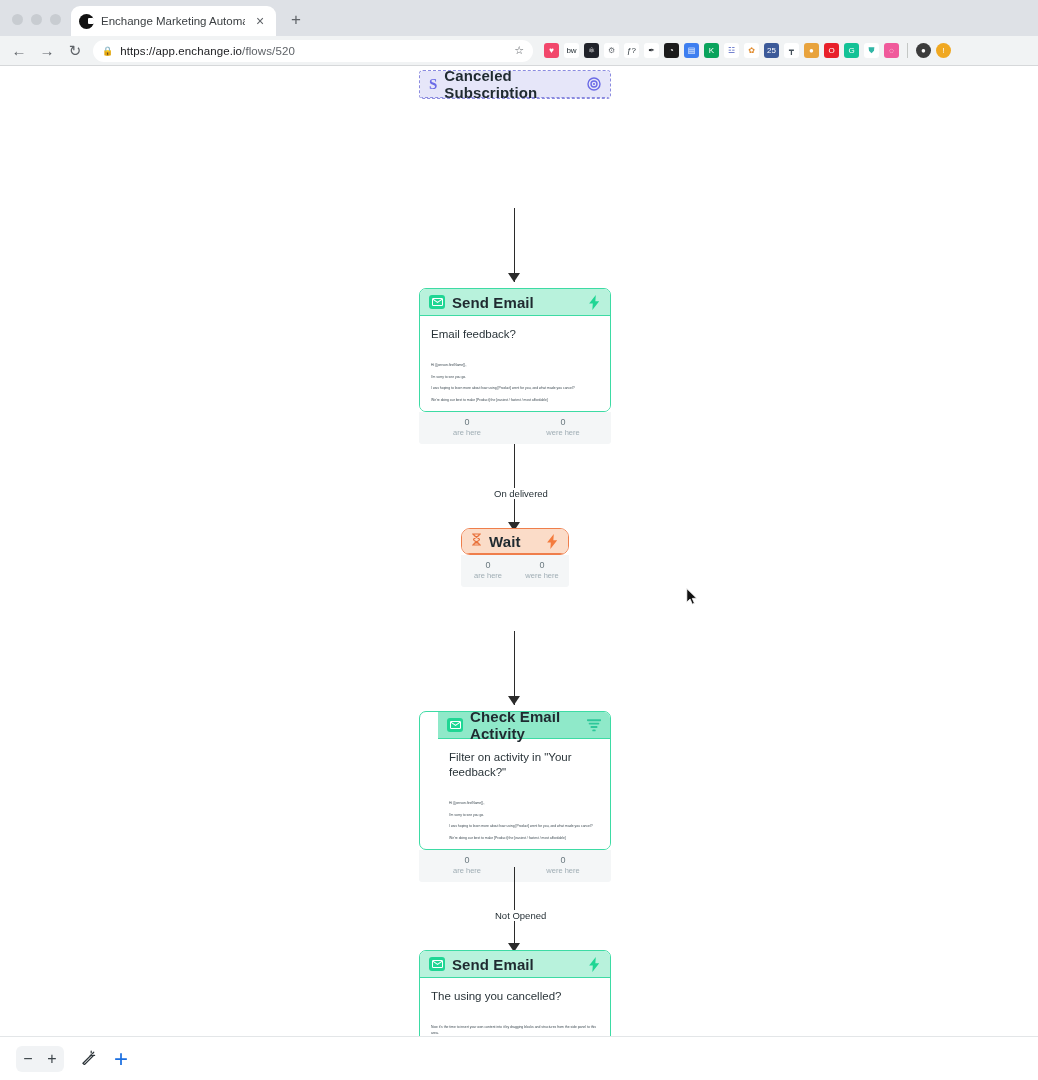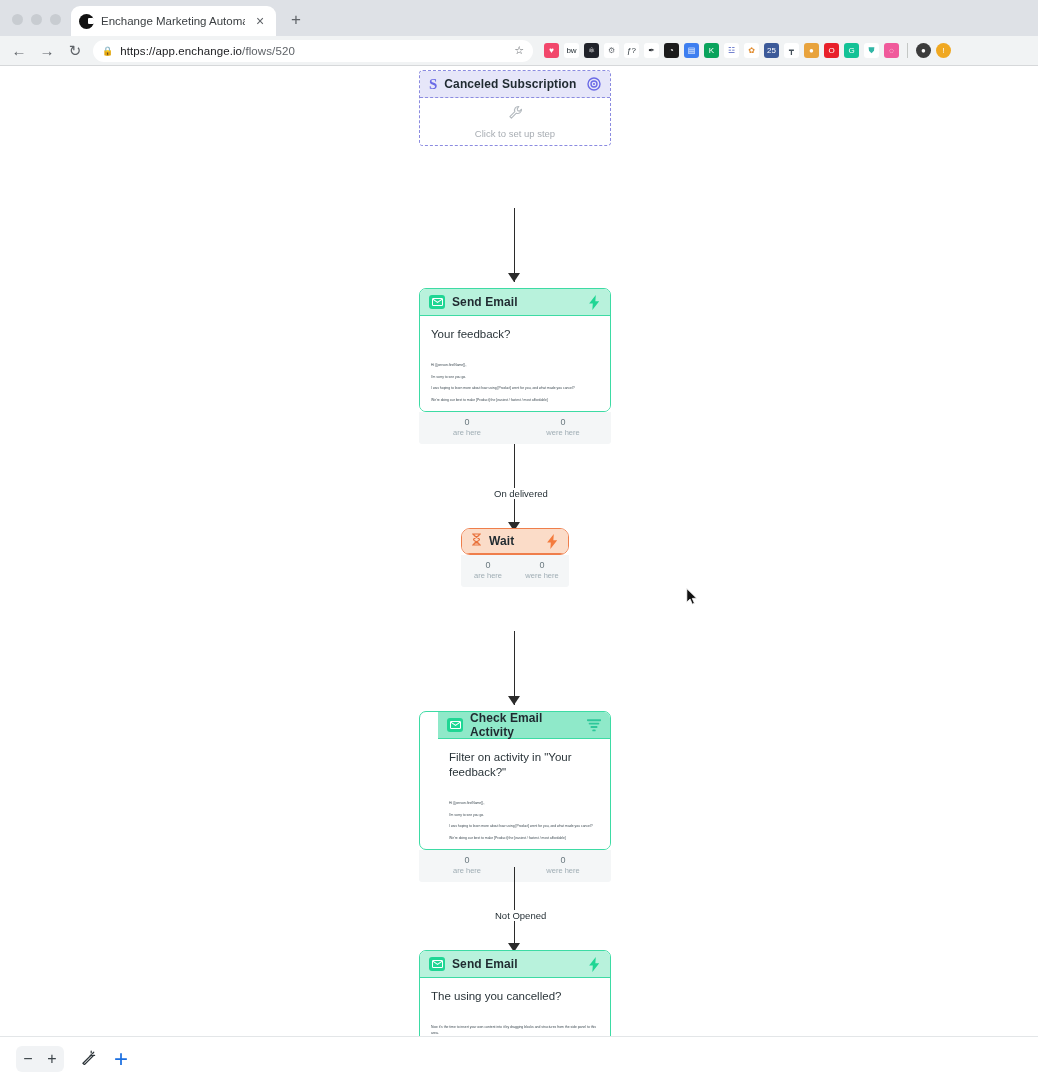--- a/index.html
+++ b/index.html
@@ -116,21 +116,21 @@
     overflow: hidden;
   }
 
   .node-head {
     height: 27px;
     display: flex; align-items: center;
     padding: 0 9px;
     gap: 7px;
   }
   .node-head-title {
-    font-size: 12px; font-weight: bold; color: #1f2a30;
+    font-size: 15px; font-weight: bold; color: #1f2a30;
     letter-spacing: .1px;
   }
   .head-right { margin-left: auto; display: flex; align-items: center; }
 
   .ico-sq {
     width: 16px; height: 14px; border-radius: 3px;
     display: flex; align-items: center; justify-content: center;
     flex: 0 0 16px;
   }
 
@@ -309,28 +309,20 @@
           <span style="font-size:15px;font-weight:bold;color:#6b6be6;line-height:15px;font-family:'Liberation Serif',serif;">S</span>
           <span class="node-head-title">Canceled Subscription</span>
           <span class="head-right">
             <svg width="14" height="14" viewBox="0 0 14 14">
                 <circle cx="7" cy="7" r="6" fill="none" stroke="#6b6be6" stroke-width="1.4"></circle>
                 <circle cx="7" cy="7" r="3" fill="none" stroke="#6b6be6" stroke-width="1.4"></circle>
                 <circle cx="7" cy="7" r="1" fill="#6b6be6"></circle>
               </svg>
           </span>
         </div>
-        <div class="trigger-body">
-          <span>
-            <svg width="15" height="15" viewBox="0 0 16 16">
-                <path d="M11.5 1.6a4 4 0 0 0-4.2 5.5L2 12.4l1.6 1.6 5.3-5.3a4 4 0 0 0 5.5-4.2L12.3 6.6 10.4 6l-.6-1.9z" fill="none" stroke="#b4babf" stroke-width="1.2" stroke-linejoin="round"></path>
-              </svg>
-          </span>
-          <span class="trigger-hint">Click to set up step</span>
-        </div>
       </div>
     </div>
 
     <div class="conn" style="left:513.5px; top:142px; height:74px;"></div>
     <div class="arrow" style="left:508px; top:207px;"></div>
 
     <div class="node green" style="left:419px; top:222px;">
       <div class="node-card">
         <div class="node-head">
           <span class="ico-sq" style="background:#1fd694;">
@@ -340,21 +332,21 @@
               </svg>
           </span>
           <span class="node-head-title">Send Email</span>
           <span class="head-right">
             <svg width="13" height="15" viewBox="0 0 12 14">
                 <path d="M7.2 0 1 8h3.4L4 14l6.4-8.2H6.8z" fill="#1fd694"></path>
               </svg>
           </span>
         </div>
         <div class="node-body">
-          <div class="node-subject">Your feedback?</div>
+          <div class="node-subject">Email feedback?</div>
           <div class="preview">
               <p>Hi {{person.firstName}},</p>
               <p>I'm sorry to see you go.</p>
               <p>I was hoping to learn more about how using [Product] went for you, and what made you cancel?</p>
               <p>We're doing our best to make [Product] the [easiest / fastest / most affordable]</p>
             </div>
         </div>
       </div>
       <div class="node-stats">
         <div class="stat">

